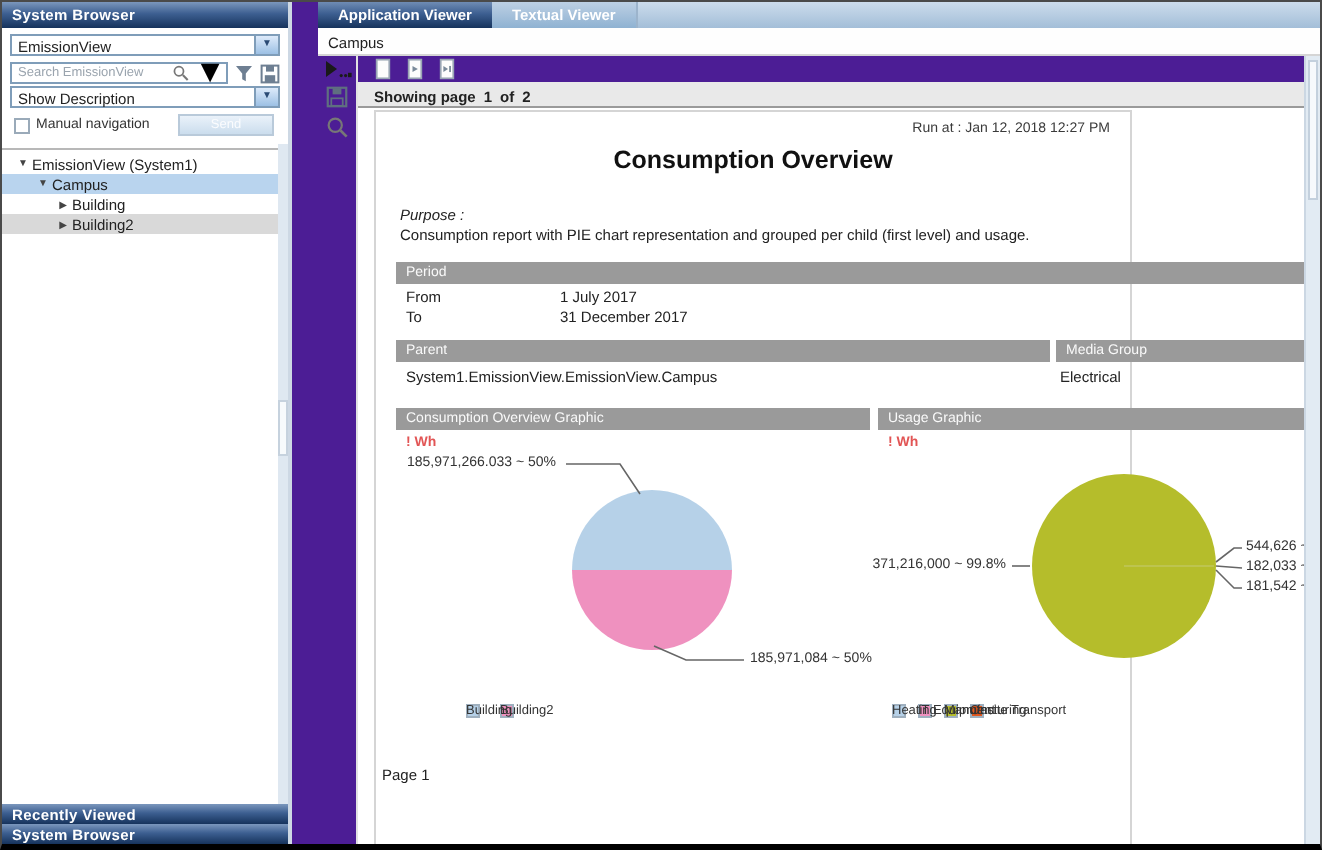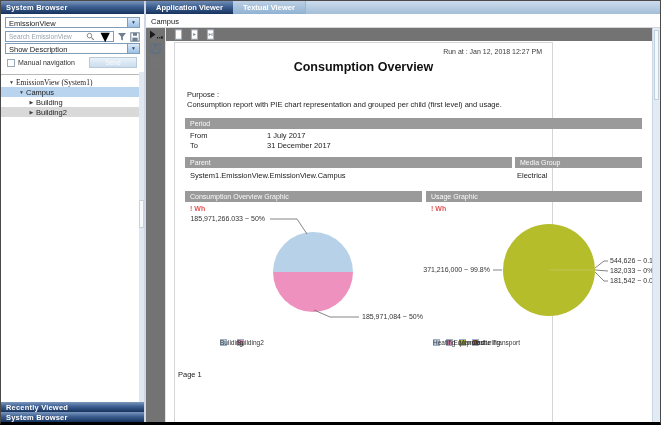--- a/index.html
+++ b/index.html
@@ -1,19 +1,19 @@
 <!DOCTYPE html>
 <html><head>
 <meta charset="utf-8">
 <style>
   * { margin:0; padding:0; box-sizing:border-box; }
   html,body { background:#e8e8e8; }
   body { font-family:"Liberation Sans", sans-serif; }
-  .app { position:relative; width:661px; height:425px; background:#737373;
-         border:1px solid #4a4a4a; border-bottom:3px solid #000; display:flex; overflow:hidden; }
+  .app { position:relative; width:661px; height:425px; background:#4c1d95;
+         border:1px solid #4a4a4a; border-bottom:3px solid #000; display:flex; overflow:hidden;gap:13px; }
 
   
   .sidebar { width:145px; display:flex; flex-direction:column; background:#fff;
              border-right:2px solid #cdd8e4; }
   .panel-header { height:13px; flex:0 0 auto;
       background:linear-gradient(180deg,#7b97bd 0%,#3d5f91 45%,#16335c 100%);
       color:#fff; font-size:7.5px; font-weight:bold; padding:2px 0 0 5px; letter-spacing:.2px; }
   .panel-header.slim { height:10px; padding-top:1px; }
   .sb-body { flex:1; position:relative; padding:3px 4px 0 4px; overflow:hidden; }
   .combo { height:11px; border:1px solid #7f9db9; background:#fff; position:relative;
@@ -31,21 +31,21 @@
   .tool-svg { display:block; }
   .nav-row { display:flex; align-items:center; height:11px; margin-top:3px; font-size:7px; color:#333; }
   .checkbox { width:8px; height:8px; border:1px solid #9aaab9; background:#fff; margin:0 3px 0 2px; }
   .send-btn { margin-left:auto; margin-right:3px; width:48px; height:11px;
       background:linear-gradient(#eaf2fa,#cbdded); border:1px solid #b9cada; color:#fbfcfe;
       font-size:6.5px; text-align:center; line-height:10px; }
   .sb-sep { border:none; border-top:1px solid #b8b8b8; margin:6px -4px 2px -4px; }
   .tree { font-size:7.5px; color:#222; }
   .tree-row { height:10px; display:flex; align-items:center; white-space:nowrap; margin:0 -4px; }
   .tree-row .tw { display:inline-block; width:9px; text-align:center; font-size:5px; color:#444; flex:0 0 auto; }
-  .tr-0 { padding-left:6px;font-family:Liberation Serif, serif; }
+  .tr-0 { padding-left:6px; }
   .tr-1 { padding-left:16px; }
   .tr-2 { padding-left:26px; }
   .tree-row.selected { background:#b9d4ee; }
   .tree-row.hilite { background:#d9d9d9; }
   .sb-scroll { position:absolute; top:58px; bottom:0; right:0; width:5px; background:#dfe8f1; }
   .sb-scroll .thumb { position:absolute; left:0; right:0; top:128px; height:28px;
       background:#f7fafc; border:1px solid #c6d2de; }
 
   
   .main { flex:1; display:flex; flex-direction:column; min-width:0; }
@@ -69,21 +69,21 @@
   .sheet { position:absolute; left:8px; top:1px; width:379px; bottom:0;
       background:#fff; border:1px solid #d5d5d5; border-bottom:none; }
   .vscroll { width:8px; flex:0 0 auto; background:#e2ebf3; border-left:1px solid #cbd7e3; position:relative; }
   .vscroll .thumb { position:absolute; left:1px; right:1px; top:2px; height:70px;
       background:#f6f9fc; border:1px solid #c3d0dd; }
 
   
   .sheet * { position:absolute; }
   .run-at { top:5px; right:10px; font-size:7px; color:#3a3a3a; }
   .rpt-title { top:17px; left:0; width:100%; text-align:center; font-size:12.5px; font-weight:bold; color:#111; }
-  .purpose-label { top:47px; left:12px; font-size:7.5px; color:#222; }
+  .purpose-label { top:47px; left:12px; font-size:7.5px; color:#222;font-style:italic; }
   .purpose-text  { top:57px; left:12px; font-size:7.5px; color:#222; white-space:nowrap; }
   .sec-bar { height:11px; background:#9a9a9a; color:#fafafa; font-size:7px; padding:2px 0 0 5px; }
   .period-bar { top:75px; left:10px; width:457px; }
   .row-label { font-size:7.5px; color:#222; }
   .lbl-from { top:88px; left:15px; } .val-from { top:88px; left:92px; }
   .lbl-to   { top:98px; left:15px; } .val-to   { top:98px; left:92px; }
   .parent-bar { top:114px; left:10px; width:327px; }
   .media-bar  { top:114px; left:340px; width:127px; }
   .val-parent { top:128px; left:15px; }
   .val-media  { top:128px; left:342px; }
@@ -232,20 +232,23 @@
             <rect x="1.5" y="0.8" width="7" height="10.4" fill="#fdfdfd" stroke="#9aa6b4" stroke-width="1"></rect>
             <path d="M3.6,4.3 L6.6,6 L3.6,7.7 z" fill="#7a8a9a"></path>
           </svg>
           <svg class="tool-svg" width="9" height="11" viewBox="0 0 10 12">
             <rect x="1.5" y="0.8" width="7" height="10.4" fill="#fdfdfd" stroke="#9aa6b4" stroke-width="1"></rect>
             <path d="M3,4.3 L5.6,6 L3,7.7 z" fill="#7a8a9a"></path>
             <rect x="6.2" y="4.3" width="1" height="3.4" fill="#7a8a9a"></rect>
           </svg>
         </div>
 
+        <div class="paging-bar">
+          <span>Showing page</span><span>1</span><span>of</span><span>2</span>
+        </div>
 
         <div class="viewport">
           <div class="sheet">
 
             <div class="run-at">Run at : Jan 12, 2018 12:27 PM</div>
             <div class="rpt-title">Consumption Overview</div>
             <div class="purpose-label">Purpose :</div>
             <div class="purpose-text">Consumption report with PIE chart representation and grouped per child (first level) and usage.</div>
 
             <div class="sec-bar period-bar">Period</div>

